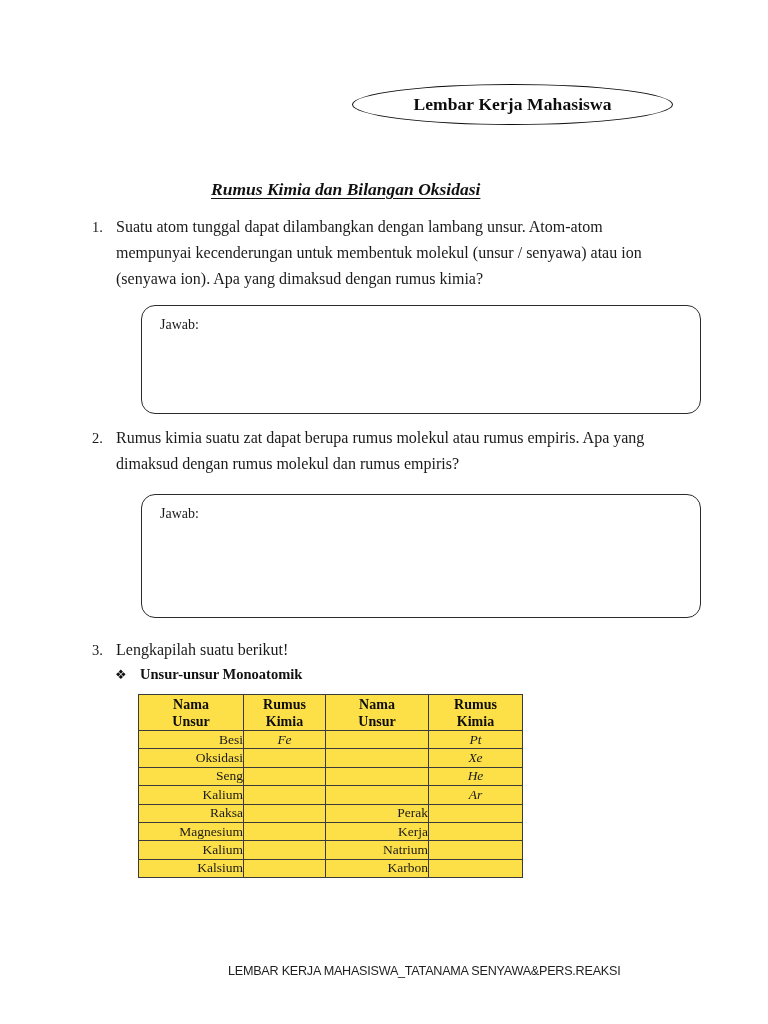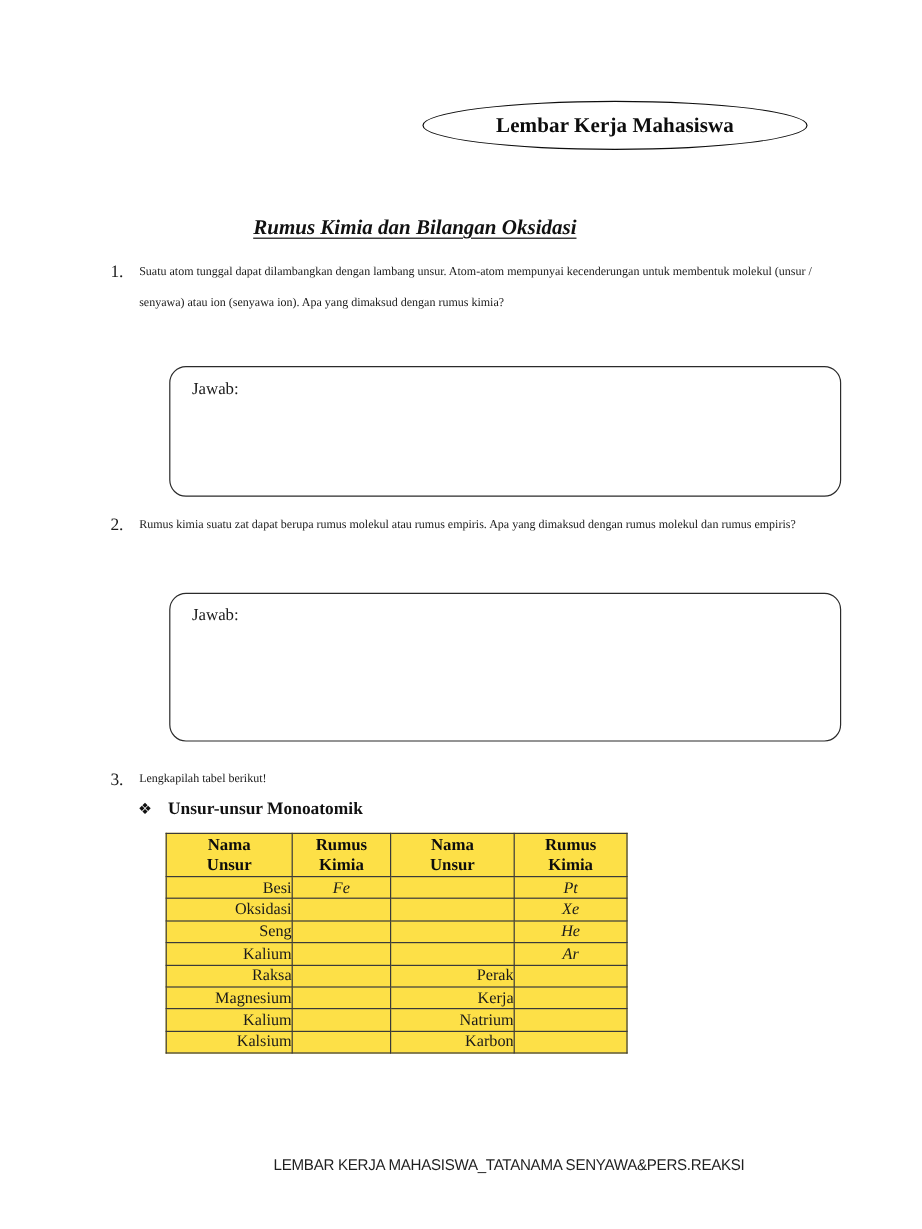--- a/index.html
+++ b/index.html
@@ -71,21 +71,21 @@
     align-items: flex-start;
   }
   .qnum {
     width: 24px;
     flex: 0 0 24px;
     font-size: 14.5px;
     line-height: 26px;
     color: #1a1a1a;
   }
   .qtext {
-    font-size: 10px;
+    font-size: 16px;
     line-height: 26px;
     color: #1a1a1a;
     width: 560px;
   }
 
   #q1 { left: 92px; top: 214px; }
   #q1 .qtext { width: 562px; }
   #q2 { left: 92px; top: 425px; }
   #q2 .qtext { width: 560px; }
   #q3 { left: 92px; top: 637px; }
@@ -220,21 +220,21 @@
     <div class="qnum">2.</div>
     <div class="qtext">Rumus kimia suatu zat dapat berupa rumus molekul atau rumus empiris. Apa yang dimaksud dengan rumus molekul dan rumus empiris?</div>
   </div>
 
   <div class="answer-box" id="answer-box-2">
     <span class="answer-label">Jawab:</span>
   </div>
 
   <div class="qitem" id="q3">
     <div class="qnum">3.</div>
-    <div class="qtext">Lengkapilah tabel berikut!</div>
+    <div class="qtext">Lengkapilah suatu berikut!</div>
   </div>
 
   <div class="bullet-heading">
     <span class="bullet-glyph">❖</span>
     <span class="bullet-text">Unsur-unsur Monoatomik</span>
   </div>
 
   <table class="elements-table">
     <colgroup>
       <col class="col-a">

